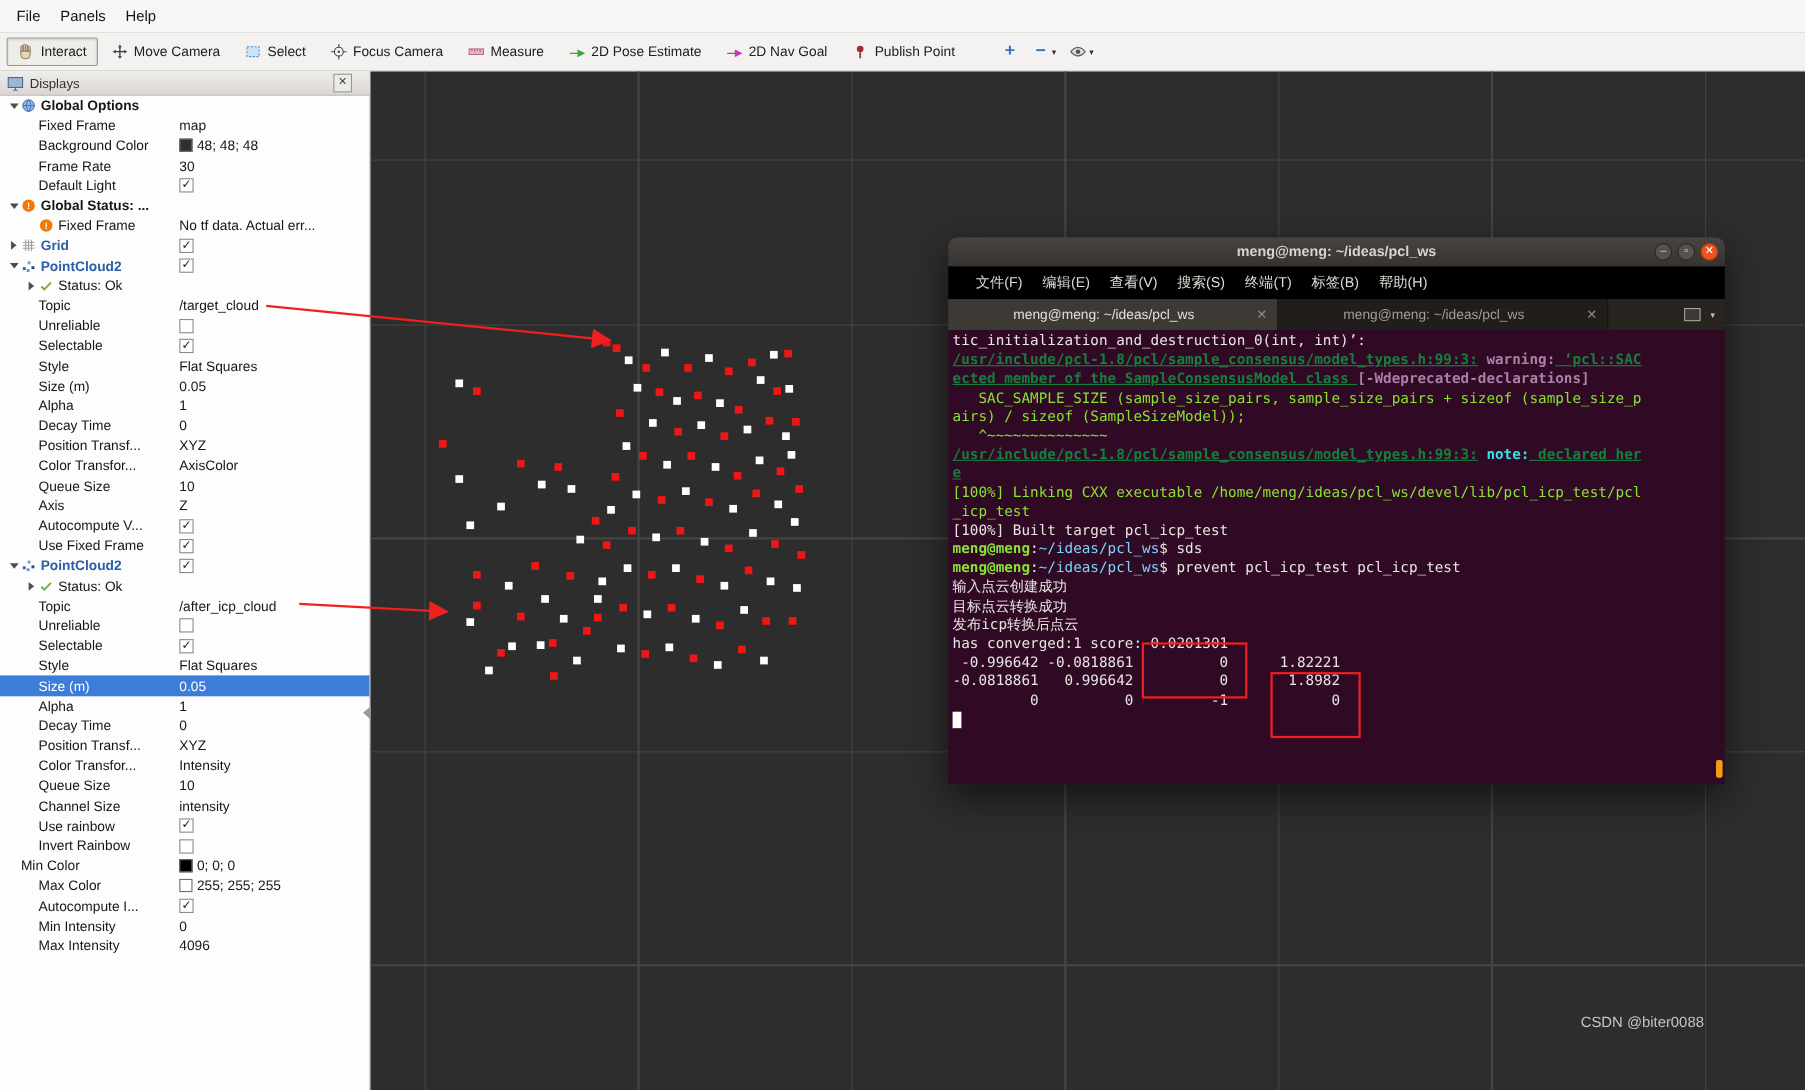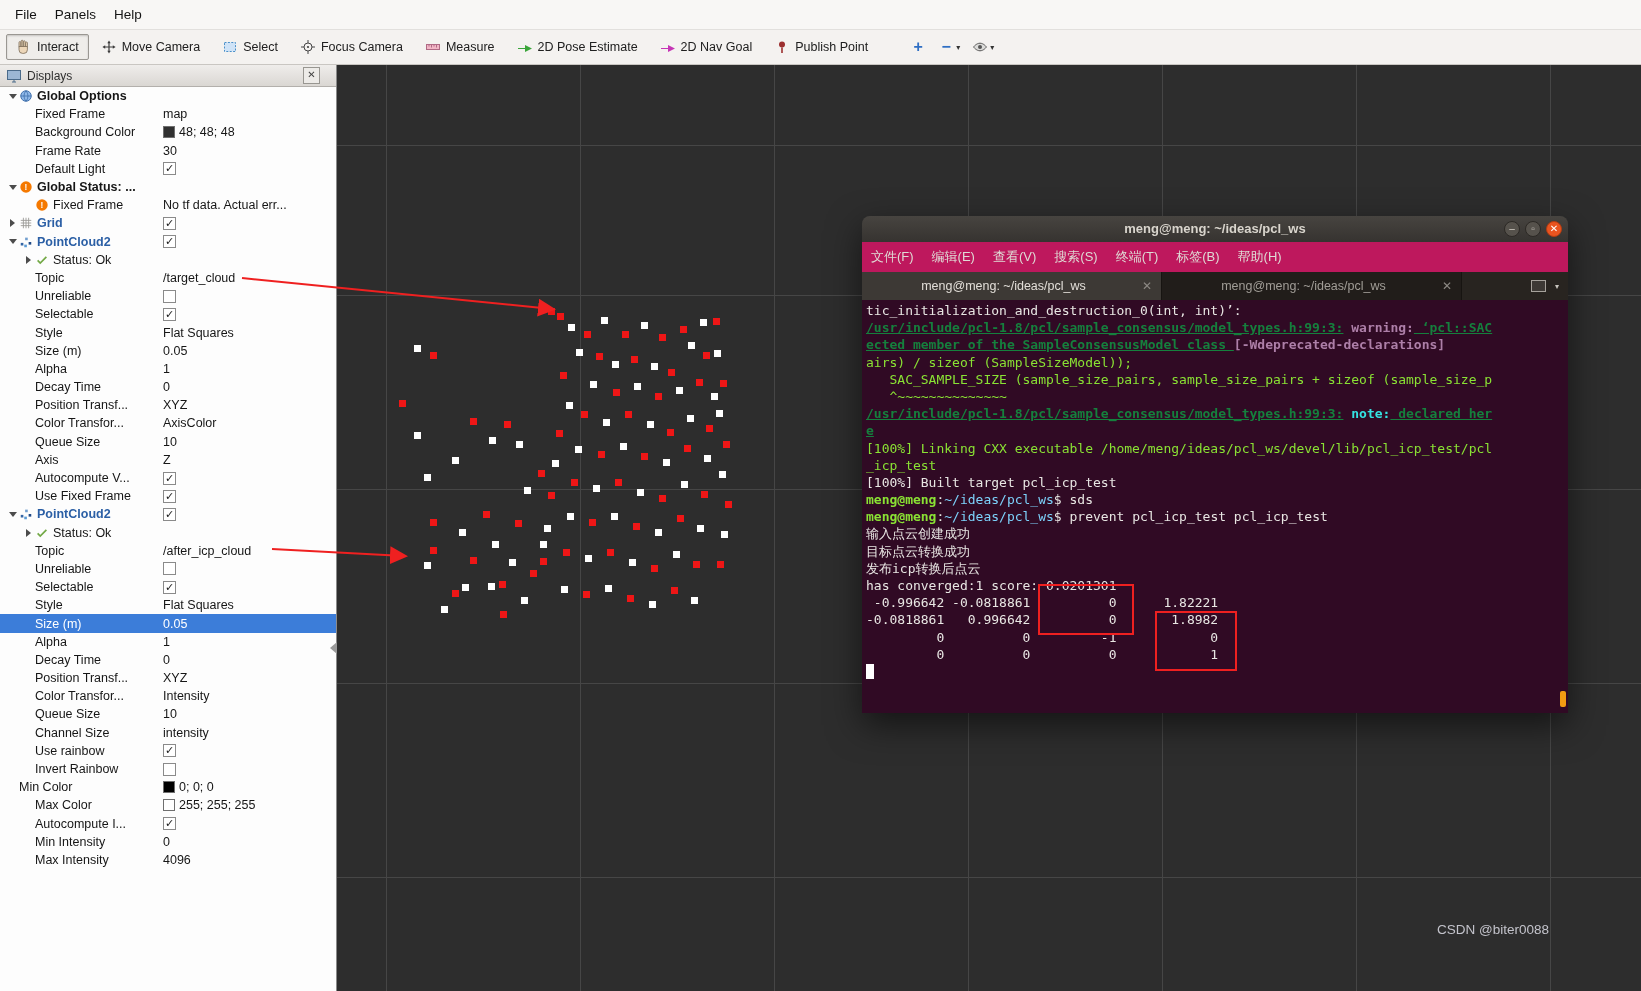--- a/index.html
+++ b/index.html
@@ -43,21 +43,21 @@
   .pt-red{background:#ee1616;}
   .pt-white{background:#ffffff;}
   .arrows{position:absolute;left:0;top:0;width:1641px;height:991px;pointer-events:none;z-index:3;}
   .watermark{position:absolute;left:1437px;top:922px;color:#c3c3cb;font-size:13.5px;z-index:2;}
   
   .terminal{position:absolute;left:862px;top:216px;width:706px;height:497px;z-index:4;border-radius:8px 8px 0 0;box-shadow:0 12px 34px rgba(0,0,0,.55);}
   .t-titlebar{height:26px;background:linear-gradient(#474440,#363330);border-radius:8px 8px 0 0;color:#d9d5cd;font-weight:bold;font-size:13px;text-align:center;line-height:26px;position:relative;}
   .t-winbtns{position:absolute;right:6px;top:5px;display:flex;gap:5px;}
   .wb{width:16px;height:16px;border-radius:50%;background:#56524c;border:1px solid #2c2925;color:#d3cec6;font-size:10px;line-height:14px;text-align:center;box-sizing:border-box;font-weight:normal;}
   .wb.close{background:#e95420;border-color:#b23c12;color:#fff;}
-  .t-menubar{height:30px;background:#be185d;display:flex;align-items:center;padding-left:0;color:#dfdbd5;font-size:13px;}
+  .t-menubar{height:30px;background:#000000;display:flex;align-items:center;padding-left:16px;color:#dfdbd5;font-size:13px;}
   .t-menu-item{padding:4px 9px;}
   .t-tabbar{height:28px;background:#282420;display:flex;align-items:stretch;}
   .ttab{width:300px;display:flex;align-items:center;gap:6px;padding:0 9px;font-size:12.5px;color:#a19d97;background:#211d1a;border-right:1px solid #171411;box-sizing:border-box;}
   .ttab.active{background:#3d3935;color:#e2ded8;}
   .ttab .tab-label{flex:1;overflow:hidden;text-overflow:ellipsis;white-space:nowrap;text-align:center;}
   .tab-close{font-size:12px;color:#8d8984;}
   .t-tab-controls{margin-left:auto;display:flex;align-items:center;gap:7px;padding:0 9px;}
   .tab-ctl-icon{width:15px;height:12px;border:1px solid #a6a29c;box-sizing:border-box;background:#3d3935;}
   .t-content{position:absolute;left:0;top:84px;right:0;bottom:0;background:#300a24;overflow:hidden;padding:2px 0 0 4px;
     font-family:"DejaVu Sans Mono",monospace;font-size:13px;line-height:17.2px;color:#e8e6e3;}
@@ -673,38 +673,37 @@
         </div>
         <div class="t-tab-controls">
           <span class="tab-ctl-icon"></span>
           <span class="caret" style="color:#c8c4be">▾</span>
         </div>
       </div>
     <div class="t-content" id="t-content">
         <div class="tline"><span class="seg-w">tic_initialization_and_destruction_0(int, int)’:</span></div>
         <div class="tline"><span class="seg-wb">/usr/include/pcl-1.8/pcl/sample_consensus/model_types.h:99:3:</span><span class="seg-w"> </span><span class="seg-m">warning:</span><span class="seg-wb"> ‘pcl::SAC</span></div>
         <div class="tline"><span class="seg-wb">ected member of the SampleConsensusModel class </span><span class="seg-m">[-Wdeprecated-declarations]</span></div>
+        <div class="tline"><span class="seg-g">   SAC_SAMPLE_SIZE (sample_size_pairs, sample_size_pairs + sizeof (sample_size_p</span></div>
         <div class="tline"><span class="seg-g">airs) / sizeof (SampleSizeModel));</span></div>
-        <div class="tline"><span class="seg-g">   SAC_SAMPLE_SIZE (sample_size_pairs, sample_size_pairs + sizeof (sample_size_p</span></div>
         <div class="tline"><span class="seg-g">   ^~~~~~~~~~~~~~~</span></div>
         <div class="tline"><span class="seg-wb">/usr/include/pcl-1.8/pcl/sample_consensus/model_types.h:99:3:</span><span class="seg-w"> </span><span class="seg-cy">note:</span><span class="seg-wb"> declared her</span></div>
         <div class="tline"><span class="seg-wb">e</span></div>
         <div class="tline"><span class="seg-g">[100%] Linking CXX executable /home/meng/ideas/pcl_ws/devel/lib/pcl_icp_test/pcl</span></div>
         <div class="tline"><span class="seg-g">_icp_test</span></div>
         <div class="tline"><span class="seg-w">[100%] Built target pcl_icp_test</span></div>
         <div class="tline"><span class="seg-gb">meng@meng</span><span class="seg-w">:</span><span class="seg-bb">~/ideas/pcl_ws</span><span class="seg-w">$ sds</span></div>
         <div class="tline"><span class="seg-gb">meng@meng</span><span class="seg-w">:</span><span class="seg-bb">~/ideas/pcl_ws</span><span class="seg-w">$ prevent pcl_icp_test pcl_icp_test</span></div>
         <div class="tline"><span class="seg-w">输入点云创建成功</span></div>
         <div class="tline"><span class="seg-w">目标点云转换成功</span></div>
         <div class="tline"><span class="seg-w">发布icp转换后点云</span></div>
         <div class="tline"><span class="seg-w">has converged:1 score: 0.0201301</span></div>
         <div class="tline"><span class="seg-w"> -0.996642 -0.0818861          0      1.82221</span></div>
         <div class="tline"><span class="seg-w">-0.0818861   0.996642          0       1.8982</span></div>
         <div class="tline"><span class="seg-w">         0          0         -1            0</span></div>
-        <div class="tline"><span class="seg-w">         0          0          0            1</span></div>
         <div class="tline"><span class="seg-cur"> </span></div>
       </div>
     <div class="t-scroll">
         <div class="t-thumb"></div>
       </div>
     <div id="t-boxes">
         <div class="ann-box" style="left: 176px; top: 368px; width: 92px; height: 47px;"></div>
         <div class="ann-box" style="left: 293px; top: 395px; width: 78px; height: 56px;"></div>
       </div>
   </div>

